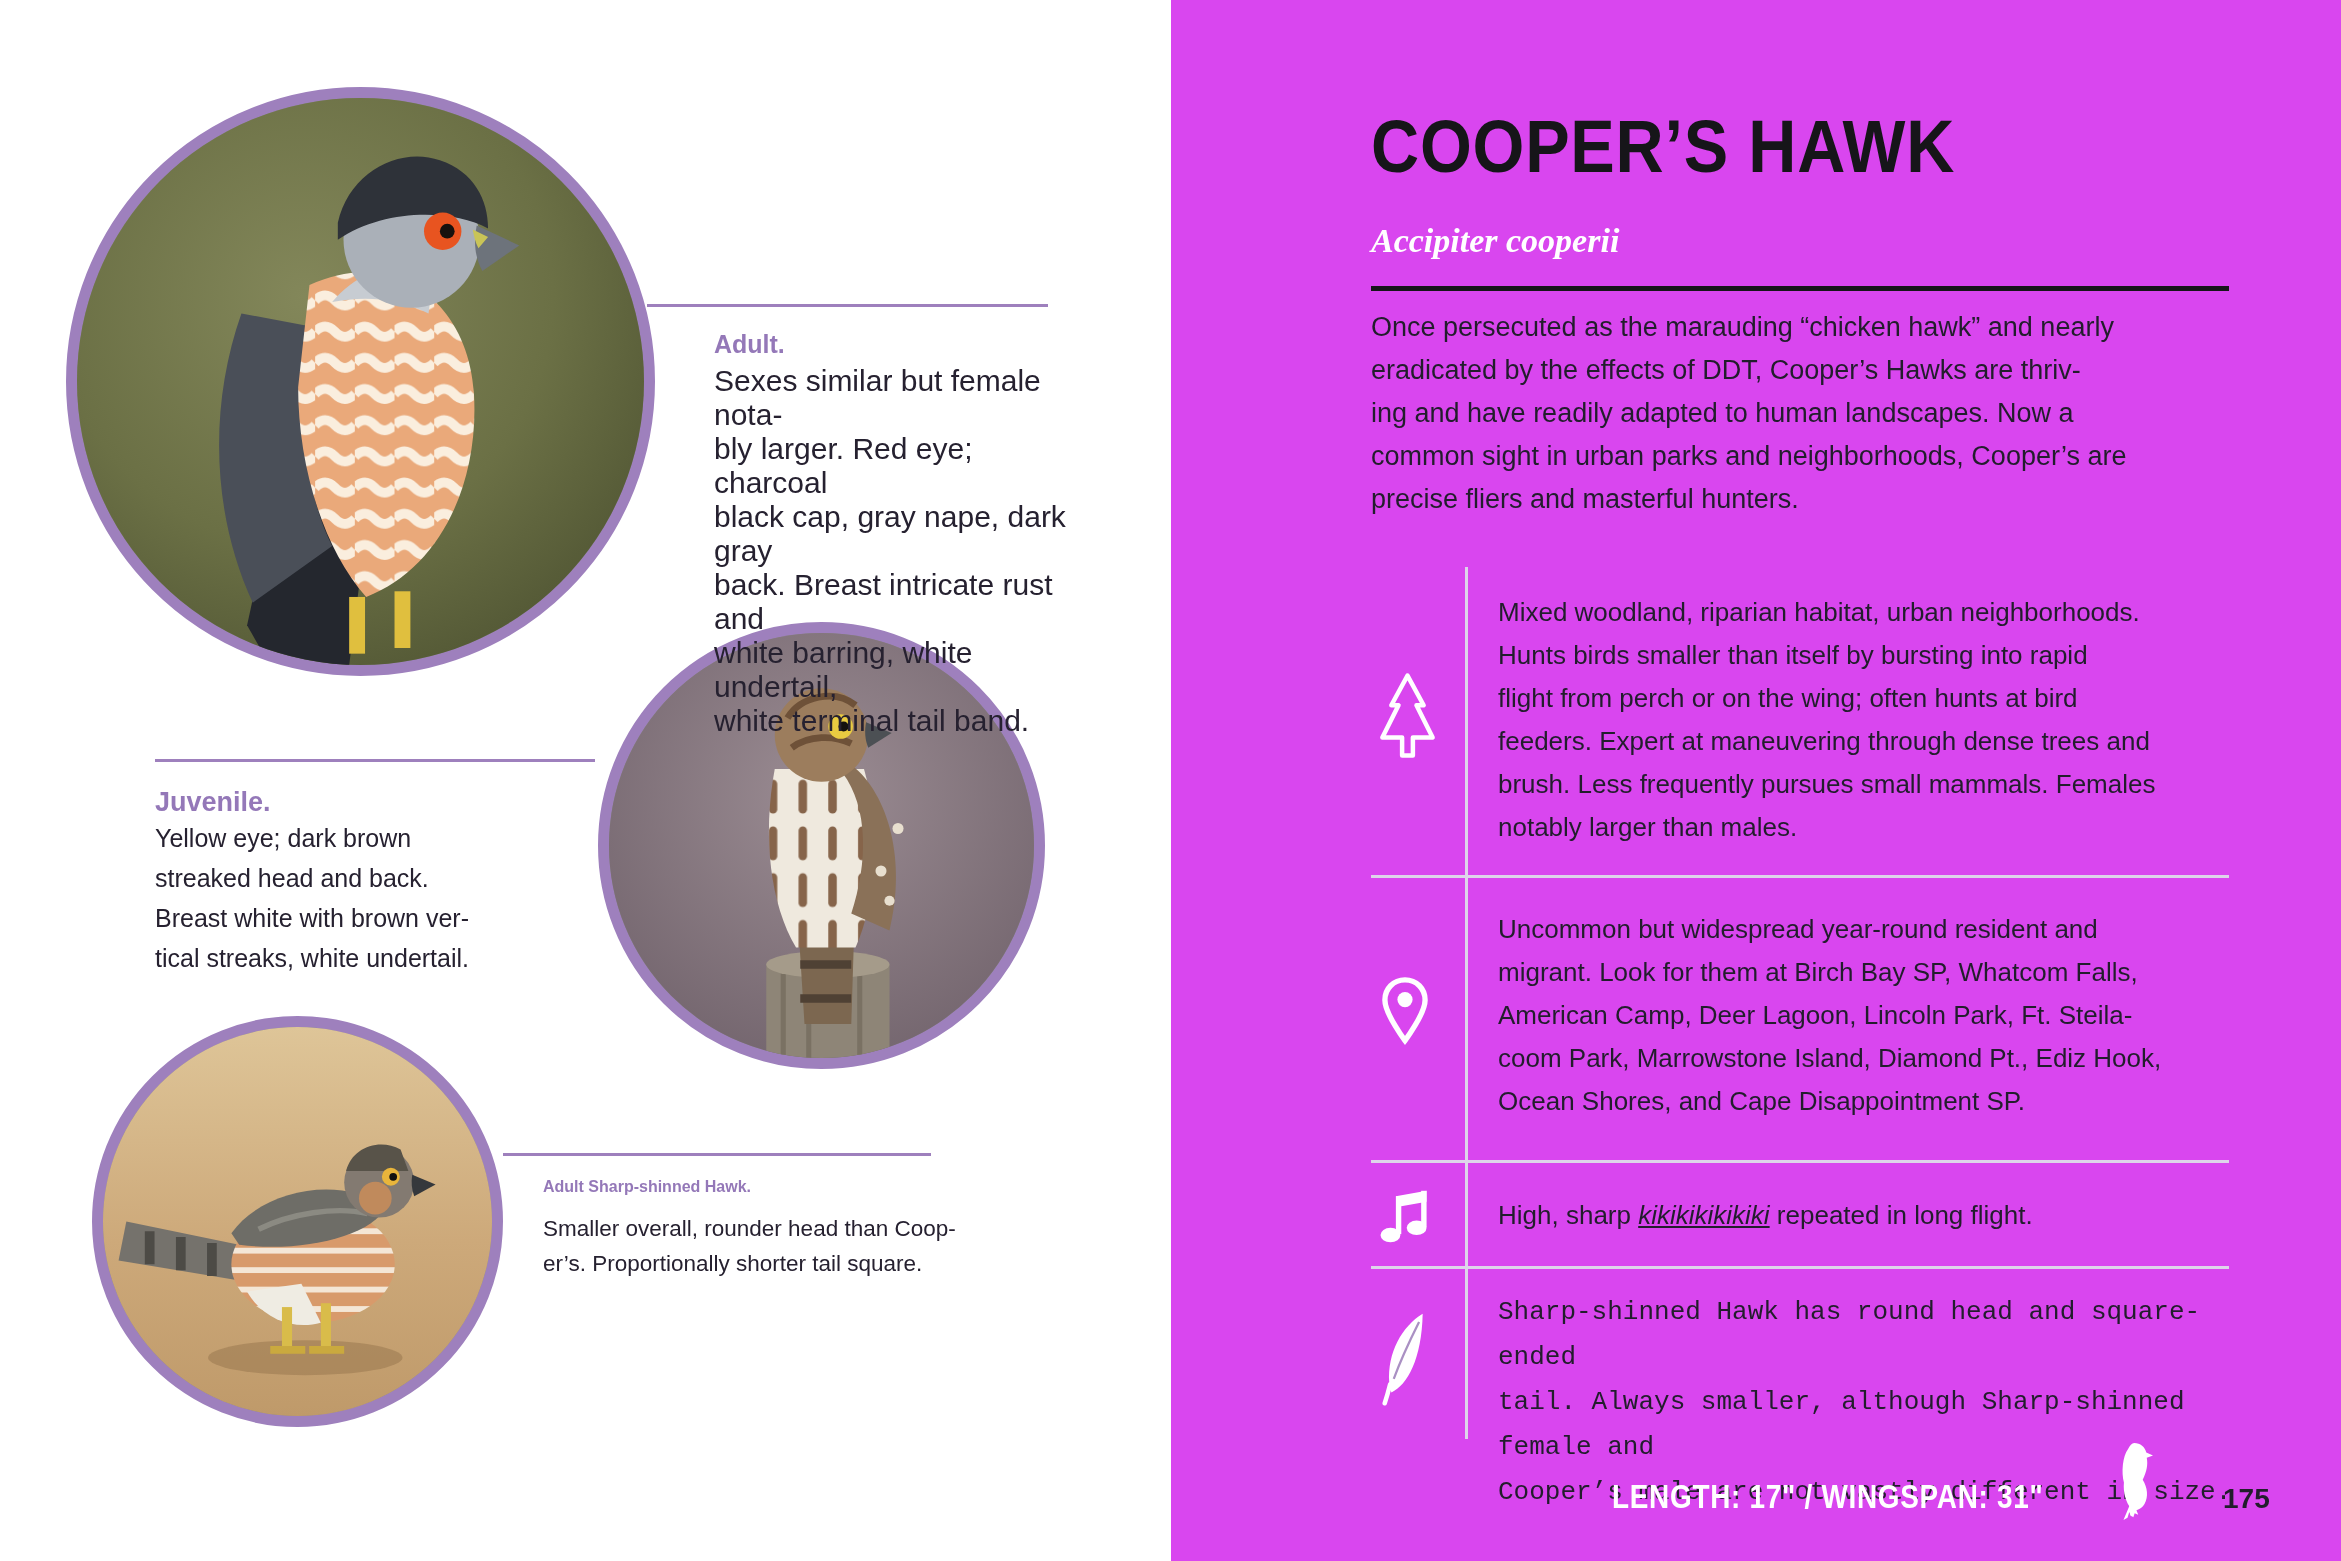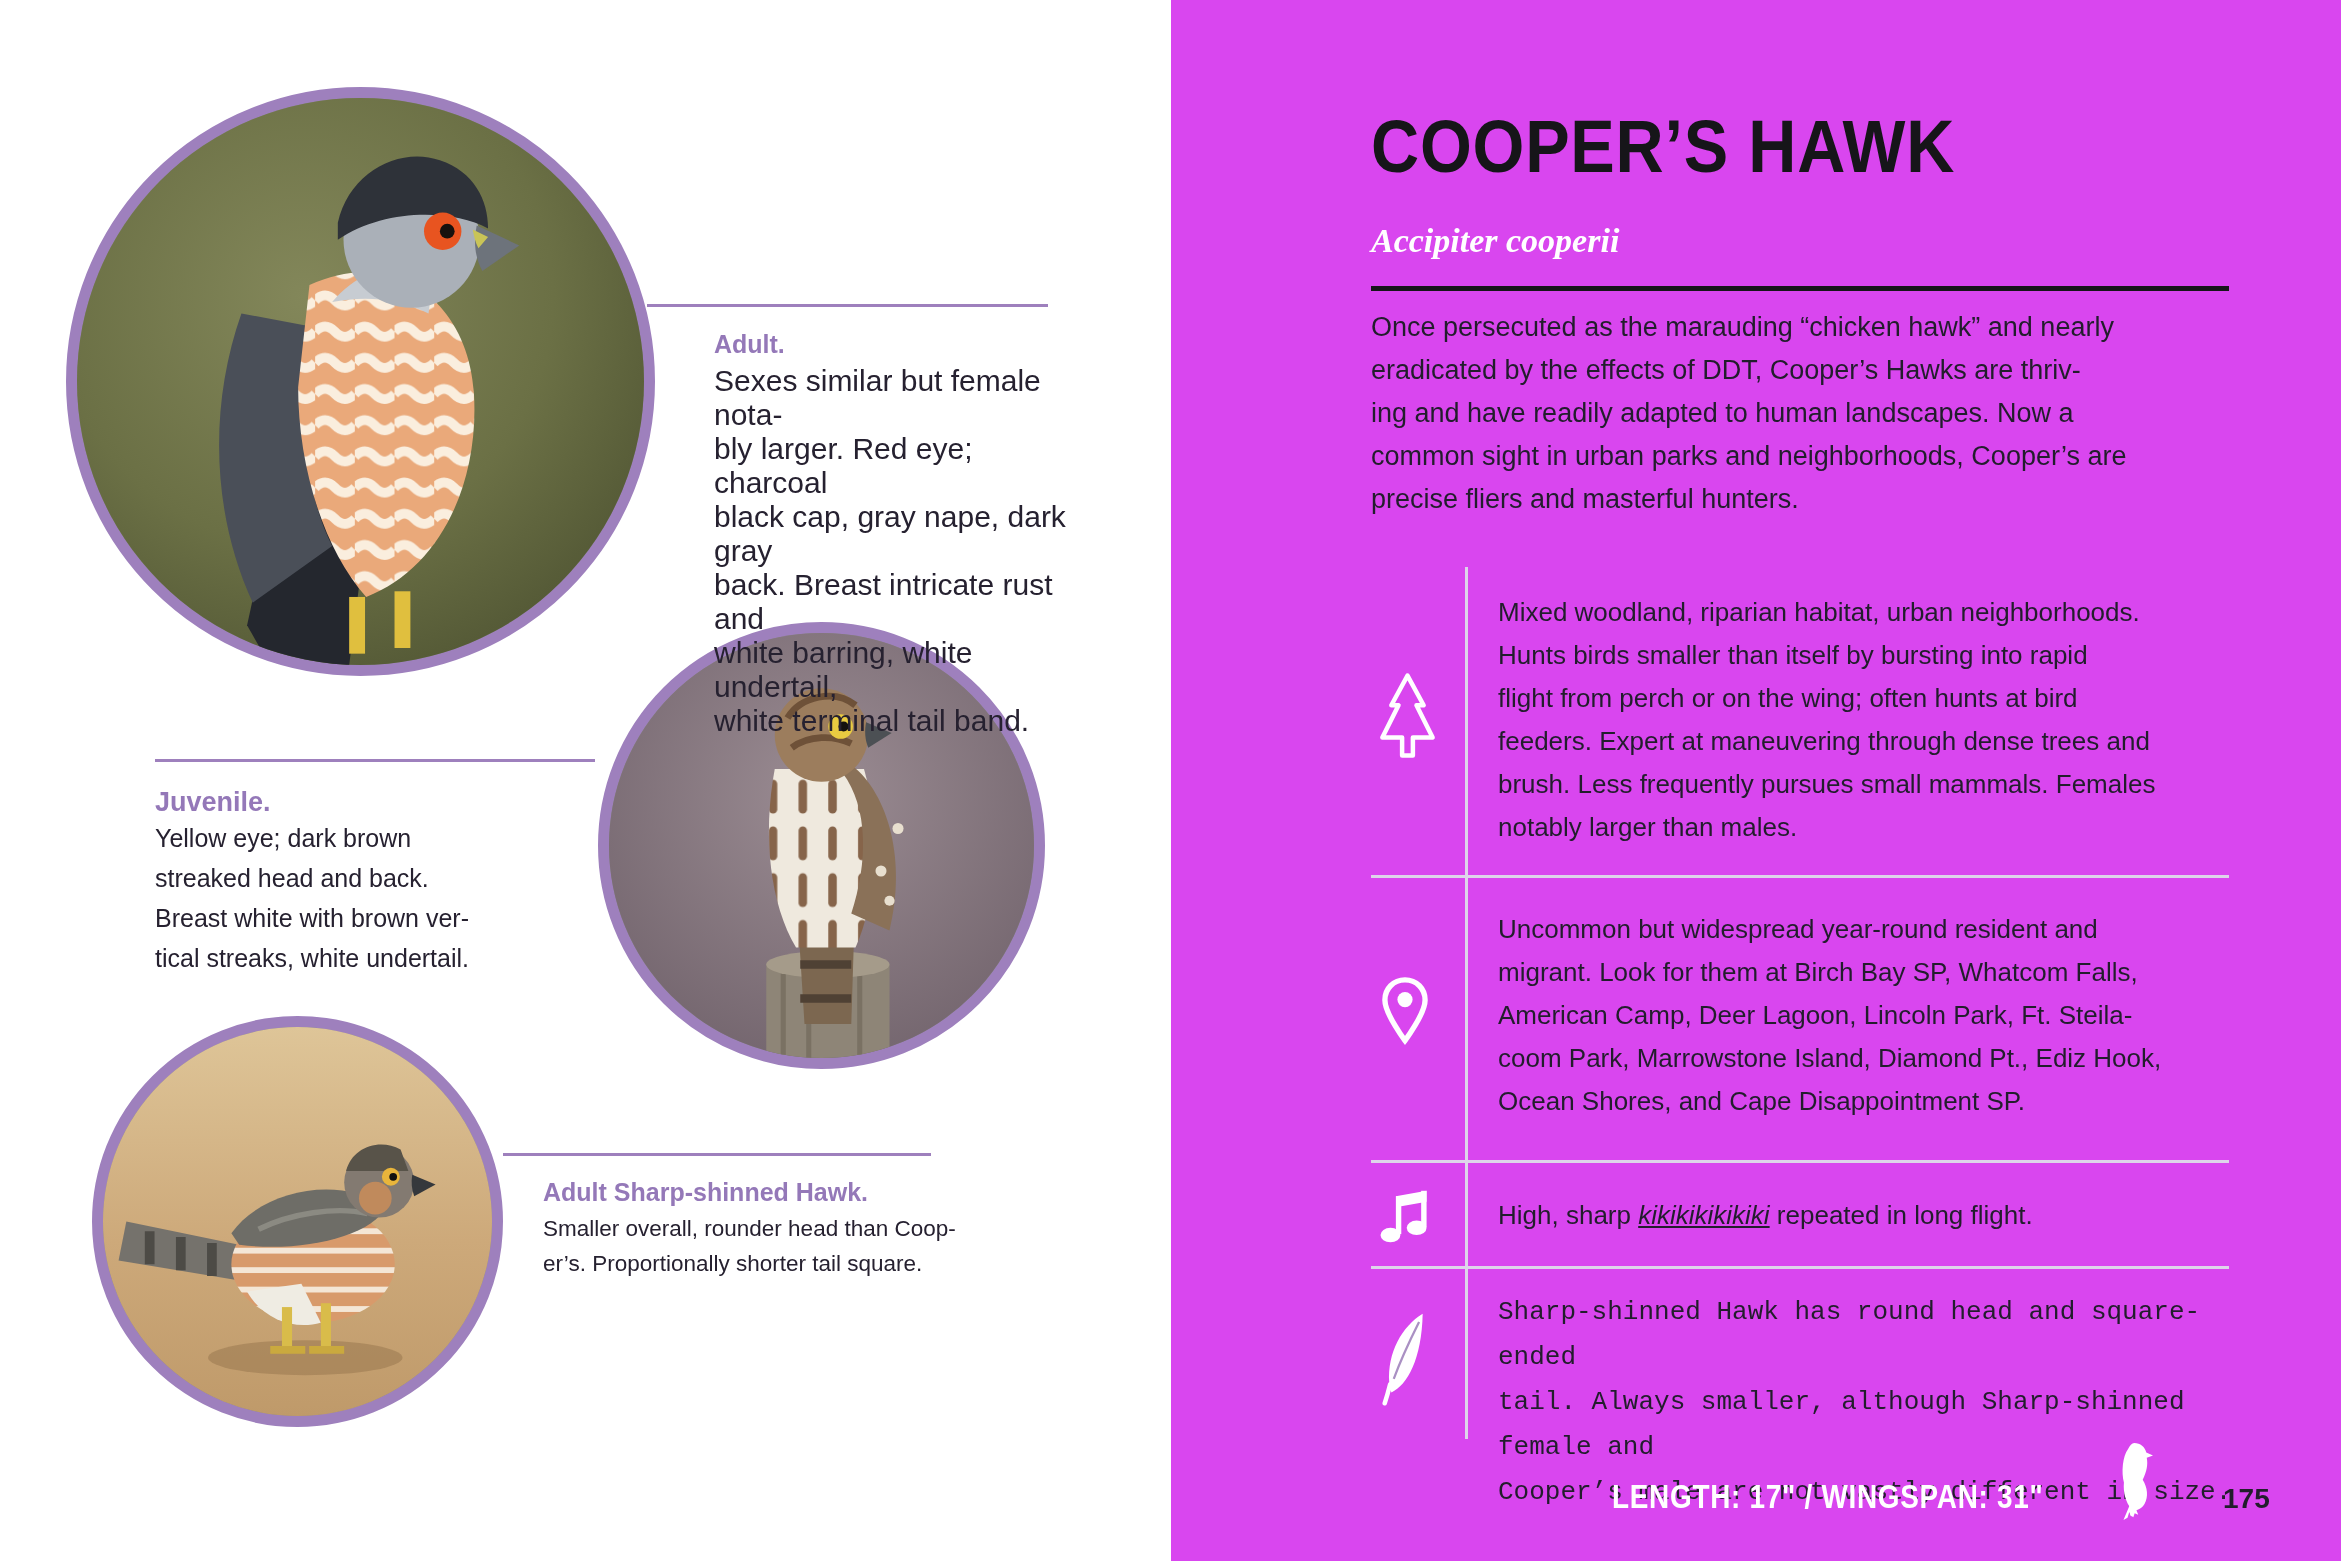--- a/index.html
+++ b/index.html
@@ -30,21 +30,21 @@
   .photo{position:absolute;border-radius:50%;border:11.7px solid #9e80bd;overflow:hidden;
          box-sizing:border-box;background:#888;}
   .photo svg{display:block;width:100%;height:100%;}
   .cap-rule{position:absolute;height:2.7px;background:#9e80bd;}
   .cap-head{position:absolute;font-weight:bold;color:#9478b8;white-space:nowrap;}
   .cap-body{position:absolute;color:#262130;white-space:pre-line;}
   #cap1-head{left:714px;top:330px;font-size:25px;}
   #cap1-body{left:714px;top:364px;width:378px;font-size:30px;line-height:34px;}
   #cap2-head{left:155px;top:787px;font-size:27px;}
   #cap2-body{left:155px;top:818px;width:432px;font-size:25px;line-height:40px;}
-  #cap3-head{left:543px;top:1178px;font-size:25px;}
+  #cap3-head{left:543px;top:1178px;font-size:16px;}
   #cap3-body{left:543px;top:1211px;width:504px;font-size:22.5px;line-height:35px;}
 </style>
 </head>
 <body>
 
 <div class="spread">
 
   <div>
 
     <div class="photo" style="left:66px;top:87px;width:589px;height:589px;">

